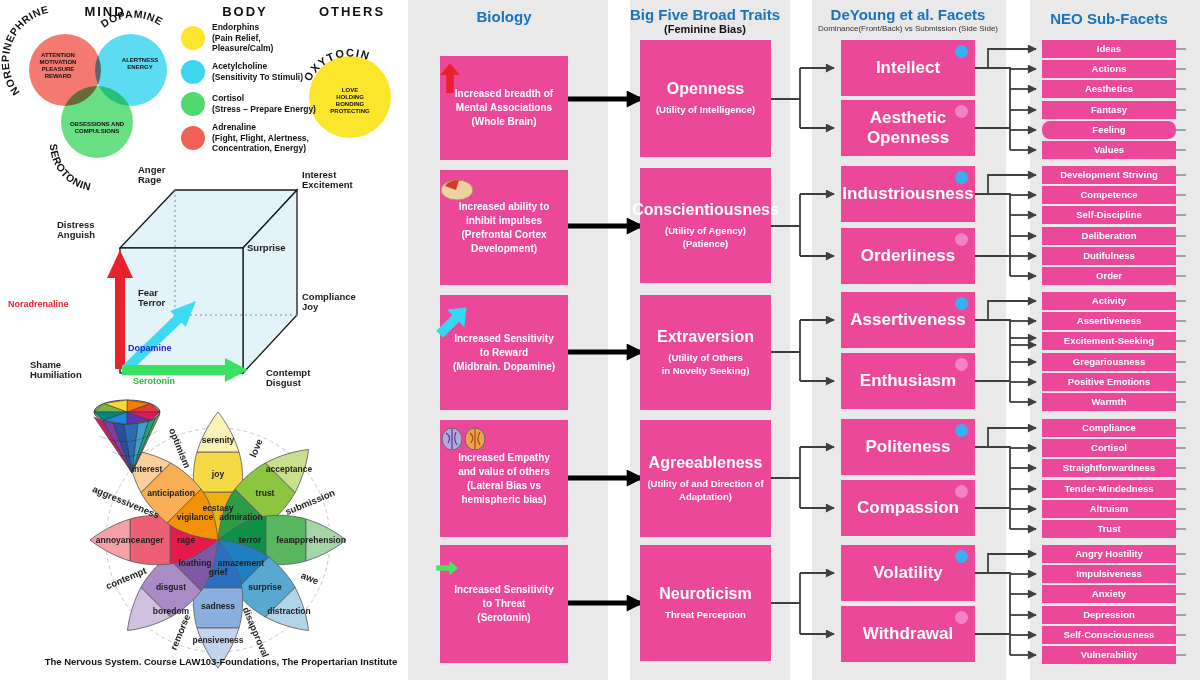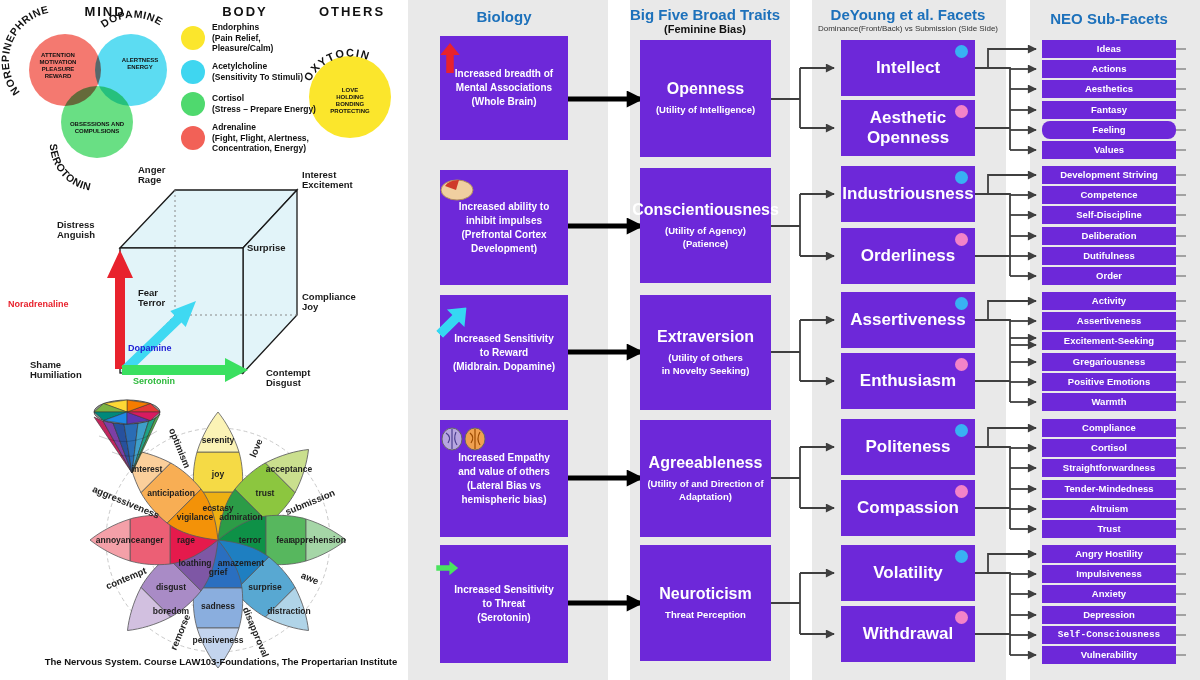--- a/index.html
+++ b/index.html
@@ -2,21 +2,21 @@
 <html><head>
 <meta charset="utf-8">
 <style>
   html,body{margin:0;padding:0;background:#fff;font-family:"Liberation Sans",sans-serif;}
   #app{position:relative;width:1200px;height:680px;overflow:hidden;background:#fff;}
   .colbg{position:absolute;top:0;height:680px;background:#e9e9e9;}
   svg{position:absolute;left:0;top:0;}
   .hdr{position:absolute;transform:translateX(-50%);font-weight:bold;color:#1d71bb;font-size:15px;white-space:nowrap;text-align:center;}
   .subhdr{position:absolute;transform:translateX(-50%);font-weight:bold;color:#111;font-size:11px;white-space:nowrap;text-align:center;}
   .subhdr2{position:absolute;transform:translateX(-50%);color:#333;font-size:8px;white-space:nowrap;text-align:center;}
-  .bbox{position:absolute;background:#6d28d9;color:#fff;display:flex;flex-direction:column;align-items:center;justify-content:center;text-align:center;font-weight:bold;}
+  .bbox{position:absolute;background:#ec4899;color:#fff;display:flex;flex-direction:column;align-items:center;justify-content:center;text-align:center;font-weight:bold;}
   .bio{left:440px;width:128px;font-size:10px;line-height:1.4;}
   .pre{white-space:pre-line;}
   .bf{left:640px;width:131px;}
   .bf-t{font-size:16px;text-align:center;}
   .bf-s{font-size:9.5px;margin-top:6px;line-height:1.35;white-space:pre-line;}
   .dy{left:841px;width:134px;height:56px;font-size:17px;}
   .dot{position:absolute;top:5px;right:7px;width:13px;height:13px;border-radius:50%;}
   .neo{left:1042px;width:134px;height:17.5px;font-size:9.5px;flex-direction:row;}
   .ttl{position:absolute;transform:translateX(-50%);font-weight:bold;color:#111;font-size:13px;letter-spacing:2px;white-space:nowrap;}
   .lbl{position:absolute;font-weight:bold;color:#1a1a1a;font-size:9.5px;line-height:1.1;white-space:pre-line;}
@@ -310,21 +310,21 @@
 
   <div class="cap" style="left:221px;top:656px;">The Nervous System. Course LAW103-Foundations, The Propertarian Institute</div>
 
   <div class="hdr" style="left:504px;top:8px;">Biology</div>
   <div class="hdr" style="left:705px;top:6px;">Big Five Broad Traits</div>
   <div class="subhdr" style="left:705px;top:23px;">(Feminine Bias)</div>
   <div class="hdr" style="left:908px;top:6px;">DeYoung et al. Facets</div>
   <div class="subhdr2" style="left:908px;top:24px;">Dominance(Front/Back) vs Submission (Side Side)</div>
   <div class="hdr" style="left:1109px;top:10px;">NEO Sub-Facets</div>
 
-  <div class="bbox bio" style="top:36px;height:104px;">
+  <div class="bbox bio" style="top:56px;height:104px;">
     <div class="pre">Increased breadth of
 Mental Associations
 (Whole Brain)</div>
     <svg class="icon" width="20" height="30" viewBox="0 0 26 40">
         <polygon points="8,40 8,16 0,16 13,0 26,16 18,16 18,40" fill="#e8222d"></polygon>
       </svg>
   </div>
   <div class="bbox bio" style="top:170px;height:115px;">
     <div class="pre">Increased ability to
 inhibit impulses
@@ -451,16 +451,16 @@
   <div class="bbox neo" style="top:419px;">Compliance</div>
   <div class="bbox neo" style="top:439px;">Cortisol</div>
   <div class="bbox neo" style="top:459px;">Straightforwardness</div>
   <div class="bbox neo" style="top:480px;">Tender-Mindedness</div>
   <div class="bbox neo" style="top:500px;">Altruism</div>
   <div class="bbox neo" style="top:520px;">Trust</div>
   <div class="bbox neo" style="top:545px;">Angry Hostility</div>
   <div class="bbox neo" style="top:565px;">Impulsiveness</div>
   <div class="bbox neo" style="top:585px;">Anxiety</div>
   <div class="bbox neo" style="top:606px;">Depression</div>
-  <div class="bbox neo" style="top:626px;font-family:Liberation Mono, monospace;">Self-Consciousness</div>
+  <div class="bbox neo" style="top:626px;">Self-Consciousness</div>
   <div class="bbox neo" style="top:646px;">Vulnerability</div>
 
 </div>
 
 </body></html>

